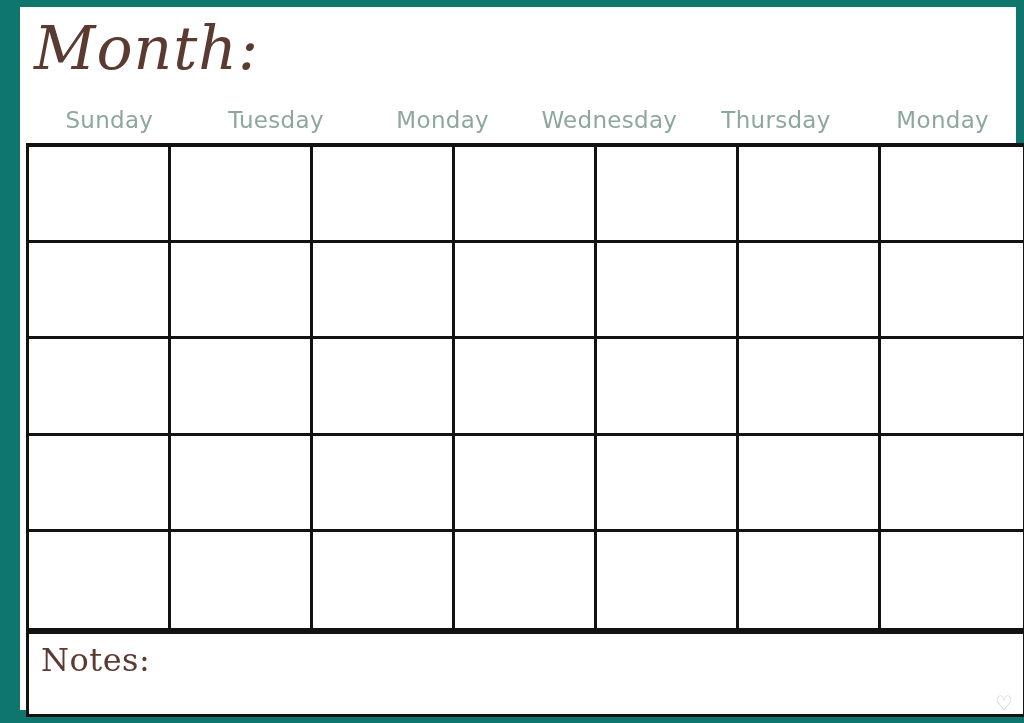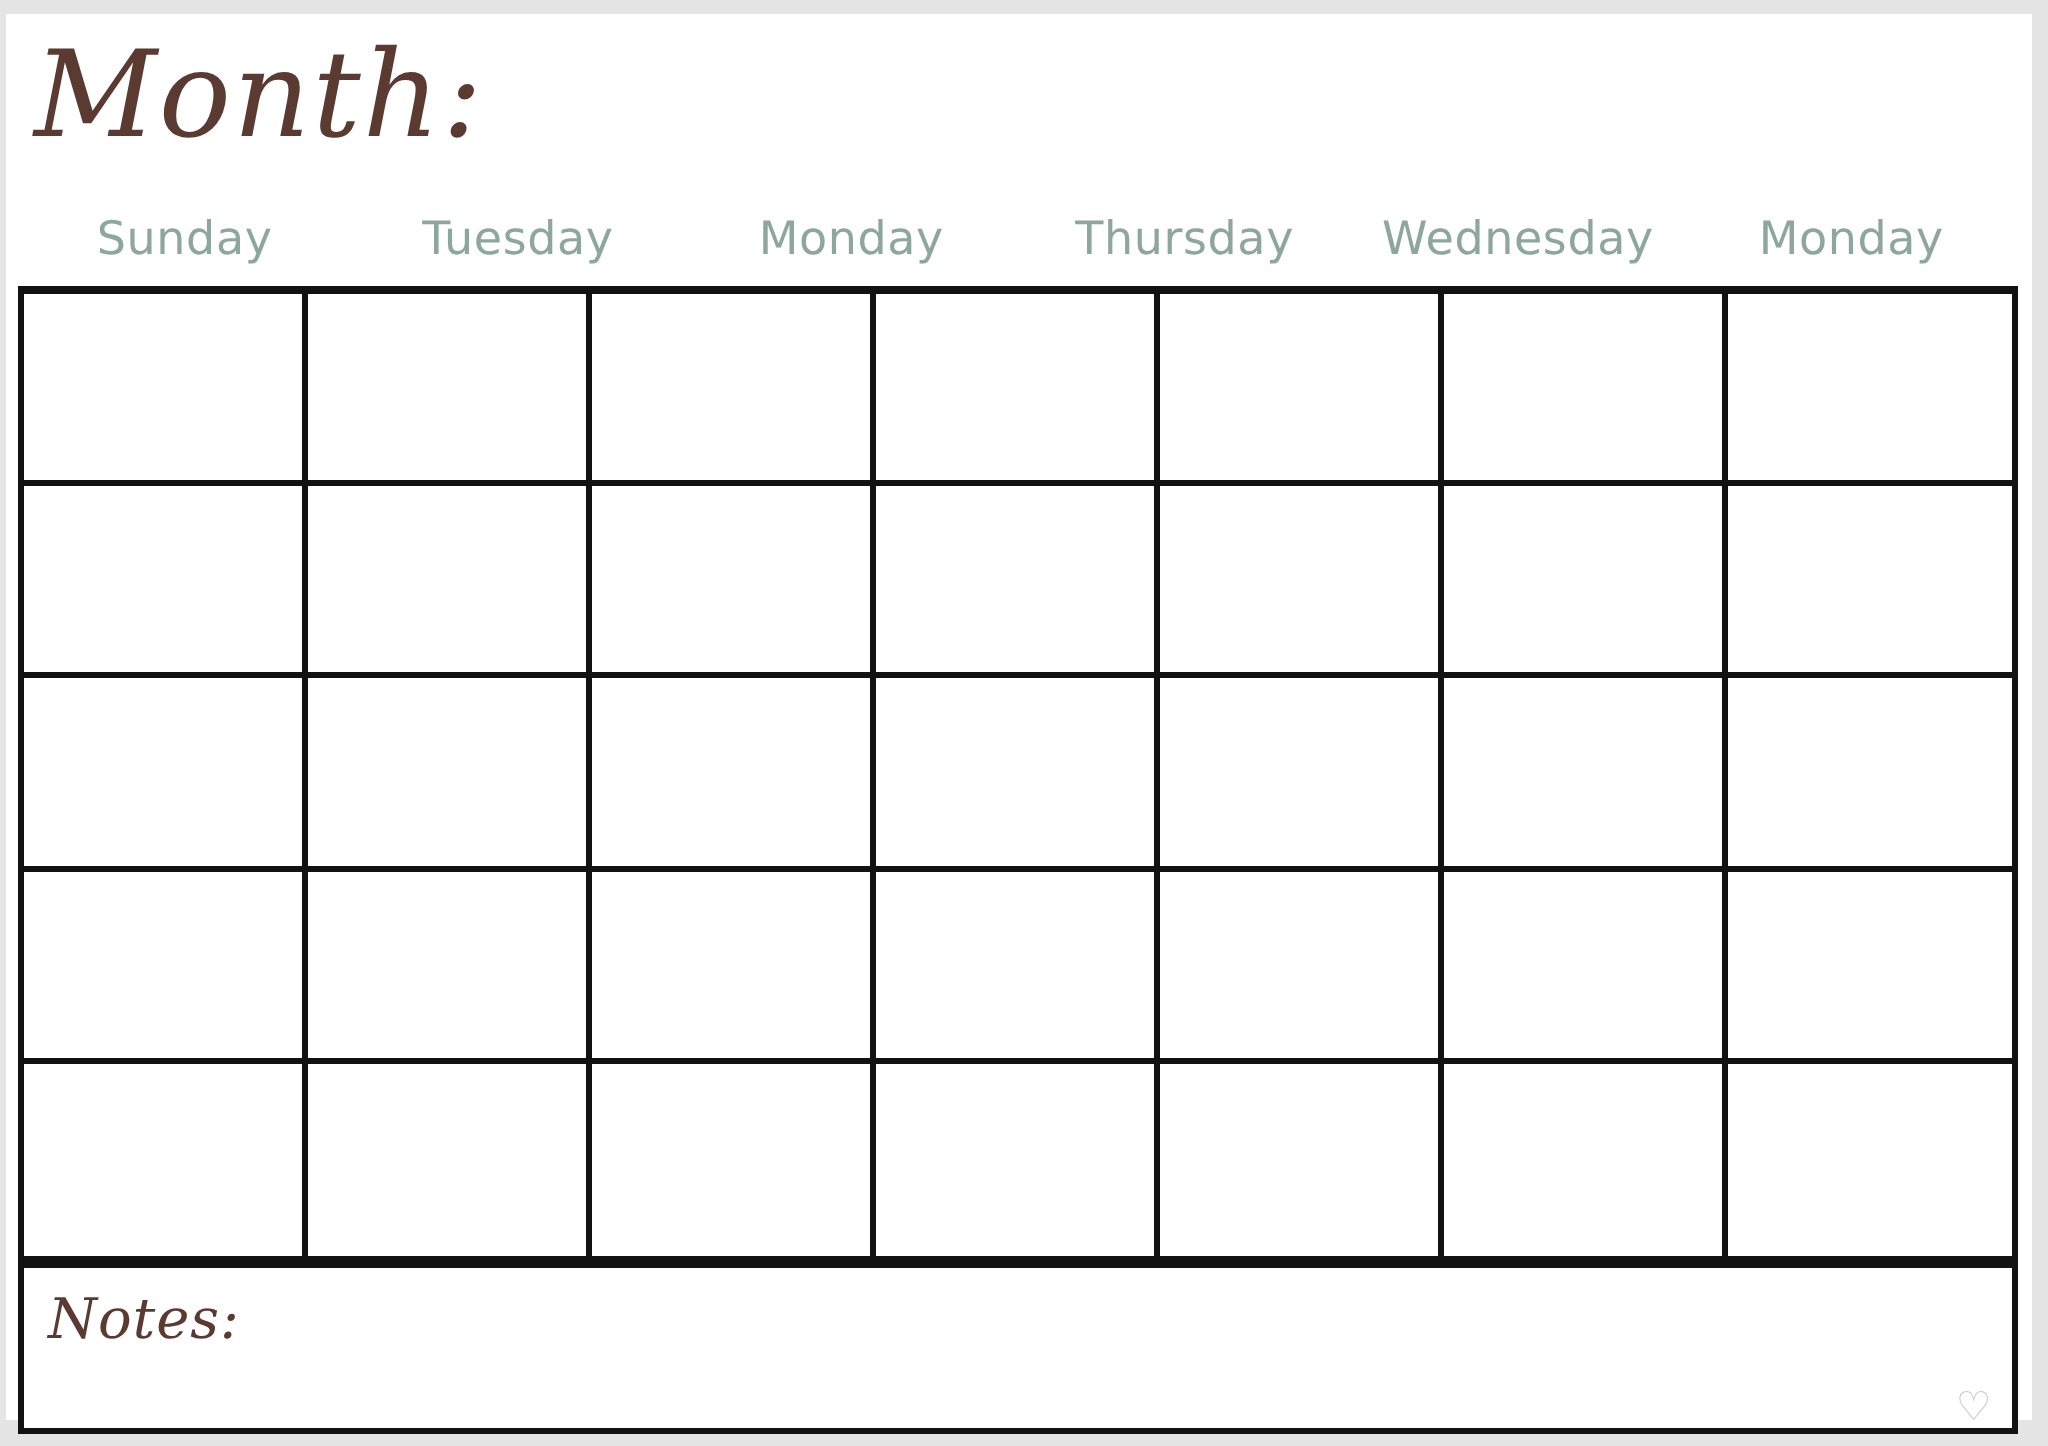--- a/index.html
+++ b/index.html
@@ -14,22 +14,22 @@
     overflow: hidden;
     font-family: "Liberation Sans", sans-serif;
   }
 
   
   .page-frame {
     position: relative;
     width: 1024px;
     height: 723px;
     box-sizing: border-box;
-    background: #e5e5e5;
-    padding: 7px 8px 13px 3px;
+    background: #0f766e;
+    padding: 7px 8px 13px 20px;
   }
 
   .page-sheet {
     position: relative;
     width: 100%;
     height: 100%;
     background: #ffffff;
     box-sizing: border-box;
   }
 
@@ -120,23 +120,22 @@
     box-sizing: border-box;
     border: 3px solid #121212;
     background: #ffffff;
   }
 
   .notes-label {
     position: absolute;
     left: 12px;
     top: 2px;
     font-family: "DejaVu Serif", "Liberation Serif", serif;
-    font-style: italic;
-    font-weight: 400;
-    font-size: 28px;
+    font-weight: 400;
+    font-size: 32px;
     line-height: 48px;
     letter-spacing: 0.5px;
     color: #5b3b31;
     white-space: nowrap;
   }
 
   
   .watermark {
     position: absolute;
     right: 10px;
@@ -168,22 +167,22 @@
   <div class="page-sheet">
 
     <div class="title-row">
       <div class="month-title">Month:</div>
     </div>
 
     <div class="weekday-header">
       <div class="weekday-cell">Sunday</div>
       <div class="weekday-cell">Tuesday</div>
       <div class="weekday-cell">Monday</div>
+      <div class="weekday-cell">Wednesday</div>
       <div class="weekday-cell">Thursday</div>
-      <div class="weekday-cell">Wednesday</div>
       <div class="weekday-cell">Monday</div>
     </div>
 
     <div class="calendar-grid">
       <div class="day-cell"></div>
       <div class="day-cell"></div>
       <div class="day-cell"></div>
       <div class="day-cell"></div>
       <div class="day-cell"></div>
       <div class="day-cell"></div>

